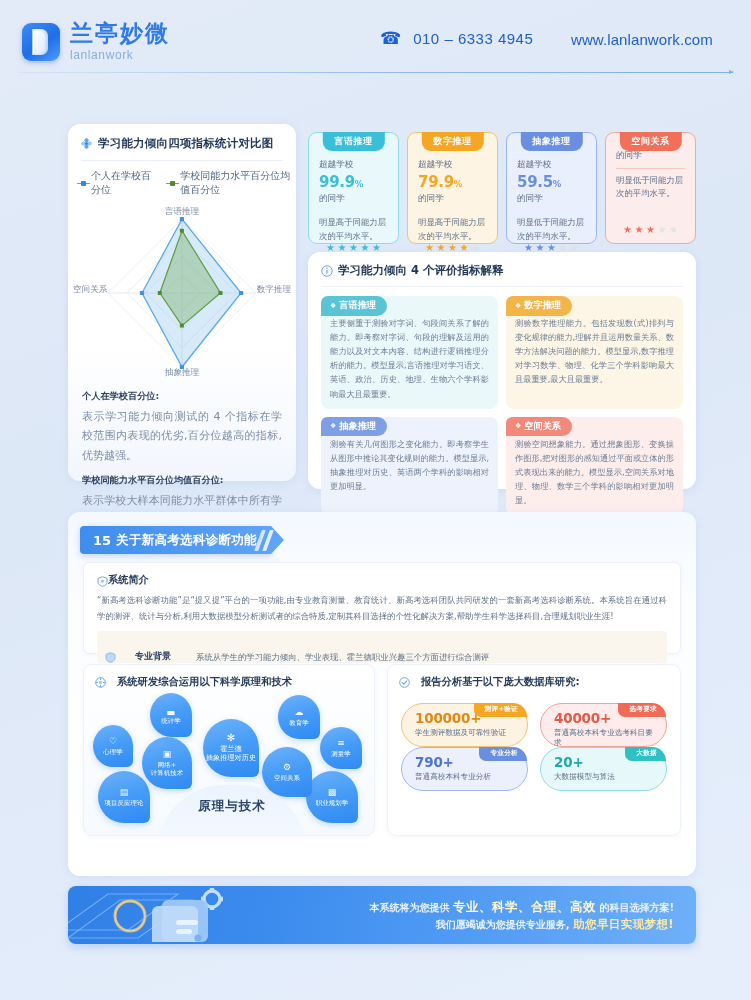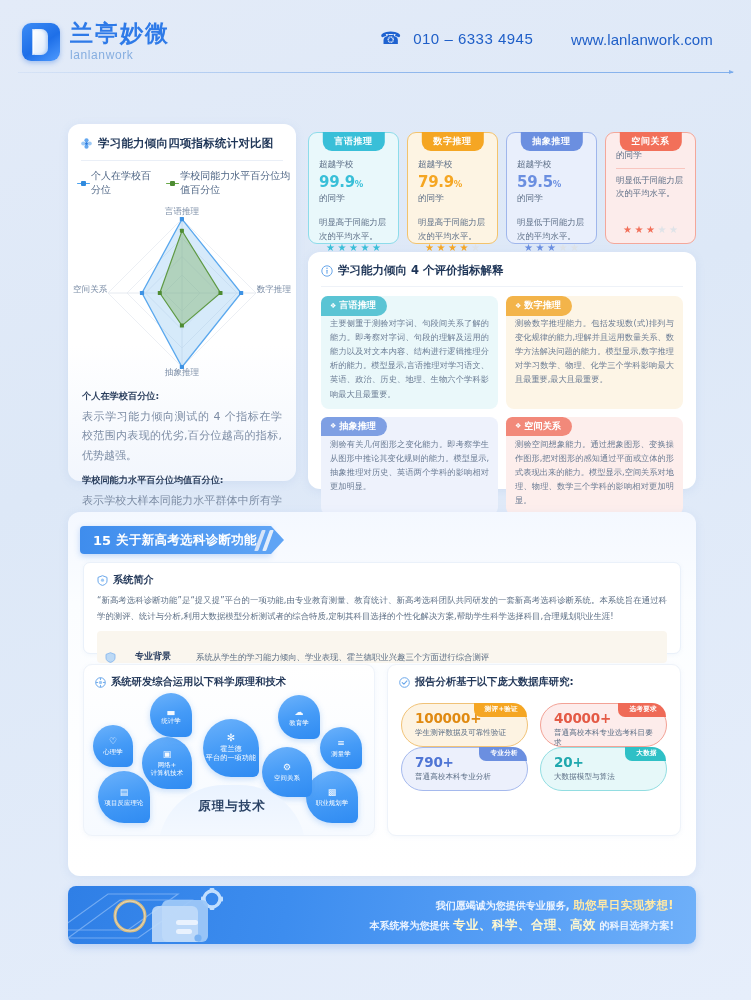--- a/index.html
+++ b/index.html
@@ -161,41 +161,41 @@
   .sec-slashes { position: absolute; left: 190px; top: 18px; display: flex; gap: 4px; }
   .sec-slashes i { display: block; width: 4px; height: 21px; background: #d4e3f8;
     transform: skewX(-20deg); border-radius: 1px; }
   .sec-slashes i:nth-child(2) { background: #e2edfb; }
 
   .intro-box {
     position: absolute; left: 15px; top: 50px; width: 598px; height: 92px;
     background: #fff; border: 1px solid #eaf1fa; border-radius: 7px;
     box-shadow: 0 1px 4px rgba(120,160,215,.07); padding: 10px 13px;
   }
-  .ib-head { display: flex; align-items: center; gap: 5px; }
+  .ib-head { display: flex; align-items: flex-end; }
   .ib-head-text { font-size: 10.2px; font-weight: 700; color: #24395a;
     font-family: "DejaVu Sans", sans-serif; }
   .ib-para { font-size: 8.4px; line-height: 1.85; color: #5e7086; margin-top: 6px;
     text-align: justify; font-family: "DejaVu Sans", sans-serif; }
   .ib-strip {
     margin-top: 7px; background: #faf6ee; border-radius: 4px; height: 32px;
     display: flex; align-items: flex-end; gap: 19px; padding: 0 8px;
   }
   .ib-strip-label { font-size: 9px; font-weight: 700; color: #2c4061;
     font-family: "DejaVu Sans", sans-serif; }
   .ib-strip-text { font-size: 8.4px; color: #5e7086; margin-left: 6px;
     font-family: "DejaVu Sans", sans-serif; }
 
   
   .sub { position: absolute; top: 152px; background: #fff; border: 1px solid #eef3fa;
     border-radius: 9px; box-shadow: 0 1px 5px rgba(120,160,215,.07); overflow: hidden; }
   .sub-left { left: 15px; width: 292px; height: 172px;
     background: linear-gradient(180deg,#ffffff 0%,#f6faff 100%); }
   .sub-right { left: 319px; width: 294px; height: 172px; }
-  .sub-head { display: flex; align-items: center; gap: 5px; padding: 10px 0 0 11px; }
+  .sub-head { display: flex; align-items: center; gap: 11px; padding: 10px 0 0 11px; }
   .sub-head-text { font-size: 10.3px; font-weight: 700; color: #24395a;
     font-family: "DejaVu Sans", sans-serif; }
 
   
   .pin-stage { position: relative; width: 292px; height: 140px; }
   .pin {
     position: absolute; color: #fff; text-align: center;
     background: linear-gradient(165deg,#6cb2fb 0%, #459bf7 50%, #2f8bf2 100%);
     border-radius: 50% 50% 50% 50% / 50% 50% 50% 50%;
     display: flex; flex-direction: column; align-items: center; justify-content: center;
@@ -501,21 +501,21 @@
             <span class="pin-ic">≡</span>
             <span class="pin-tx">测量学</span>
           </div>
           <div class="pin teardrop" style="left: 178px; top: 58px; width: 50px; height: 50px;">
             <span class="pin-ic">⚙</span>
             <span class="pin-tx">空间关系</span>
           </div>
           <div class="pin teardrop big" style="left: 119px; top: 30px; width: 56px; height: 58px;">
             <span class="pin-ic">✻</span>
             <span class="pin-tx">霍兰德
-平台的一项功能</span>
+抽象推理对历史</span>
           </div>
           <div class="pin teardrop" style="left: 58px; top: 48px; width: 50px; height: 52px;">
             <span class="pin-ic">▣</span>
             <span class="pin-tx">网络+
 计算机技术</span>
           </div>
           <div class="pin teardrop" style="left: 9px; top: 36px; width: 40px; height: 42px;">
             <span class="pin-ic">♡</span>
             <span class="pin-tx">心理学</span>
           </div>
@@ -590,24 +590,24 @@
         </g>
         <circle cx="34" cy="48" r="3.6" fill="#7fb6f3"></circle>
       </g>
       <g transform="translate(44,14)">
         <ellipse cx="18" cy="16" rx="15" ry="15" fill="none" stroke="#e7c277" stroke-width="3"></ellipse>
         <ellipse cx="18" cy="16" rx="15" ry="15" fill="none" stroke="#f7f0dd" stroke-width="1" opacity=".6"></ellipse>
       </g>
     </svg>
     <div class="banner-txt">
       <div class="bt-row">
-        <span>我们愿竭诚为您提供专业服务,</span>
-        <span class="bt-hi2">助您早日实现梦想!</span>
-      </div>
-      <div class="bt-row">
         <span>本系统将为您提供</span>
         <span class="bt-hi">专业、科学、合理、高效</span>
         <span>的科目选择方案!</span>
       </div>
+      <div class="bt-row">
+        <span>我们愿竭诚为您提供专业服务,</span>
+        <span class="bt-hi2">助您早日实现梦想!</span>
+      </div>
     </div>
   </div>
 
 </div>
 
 </body></html>

